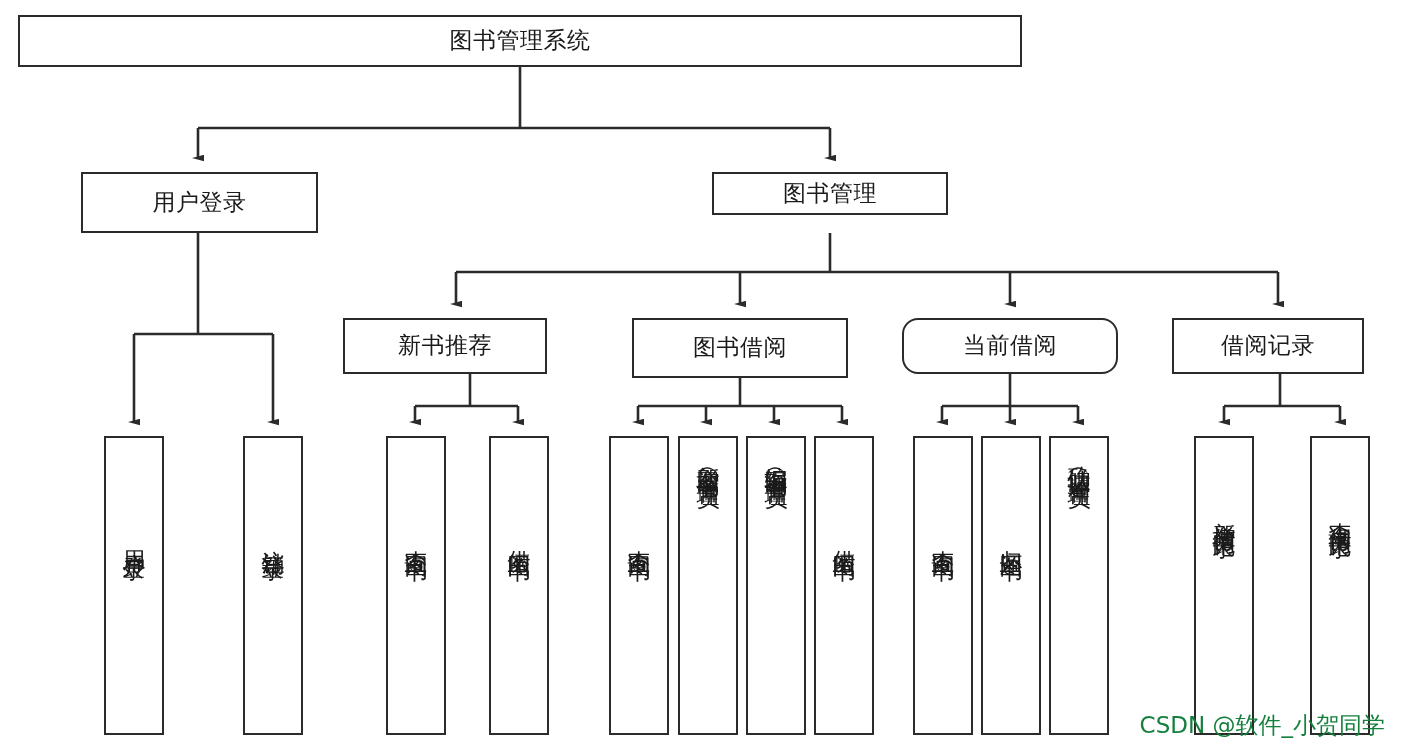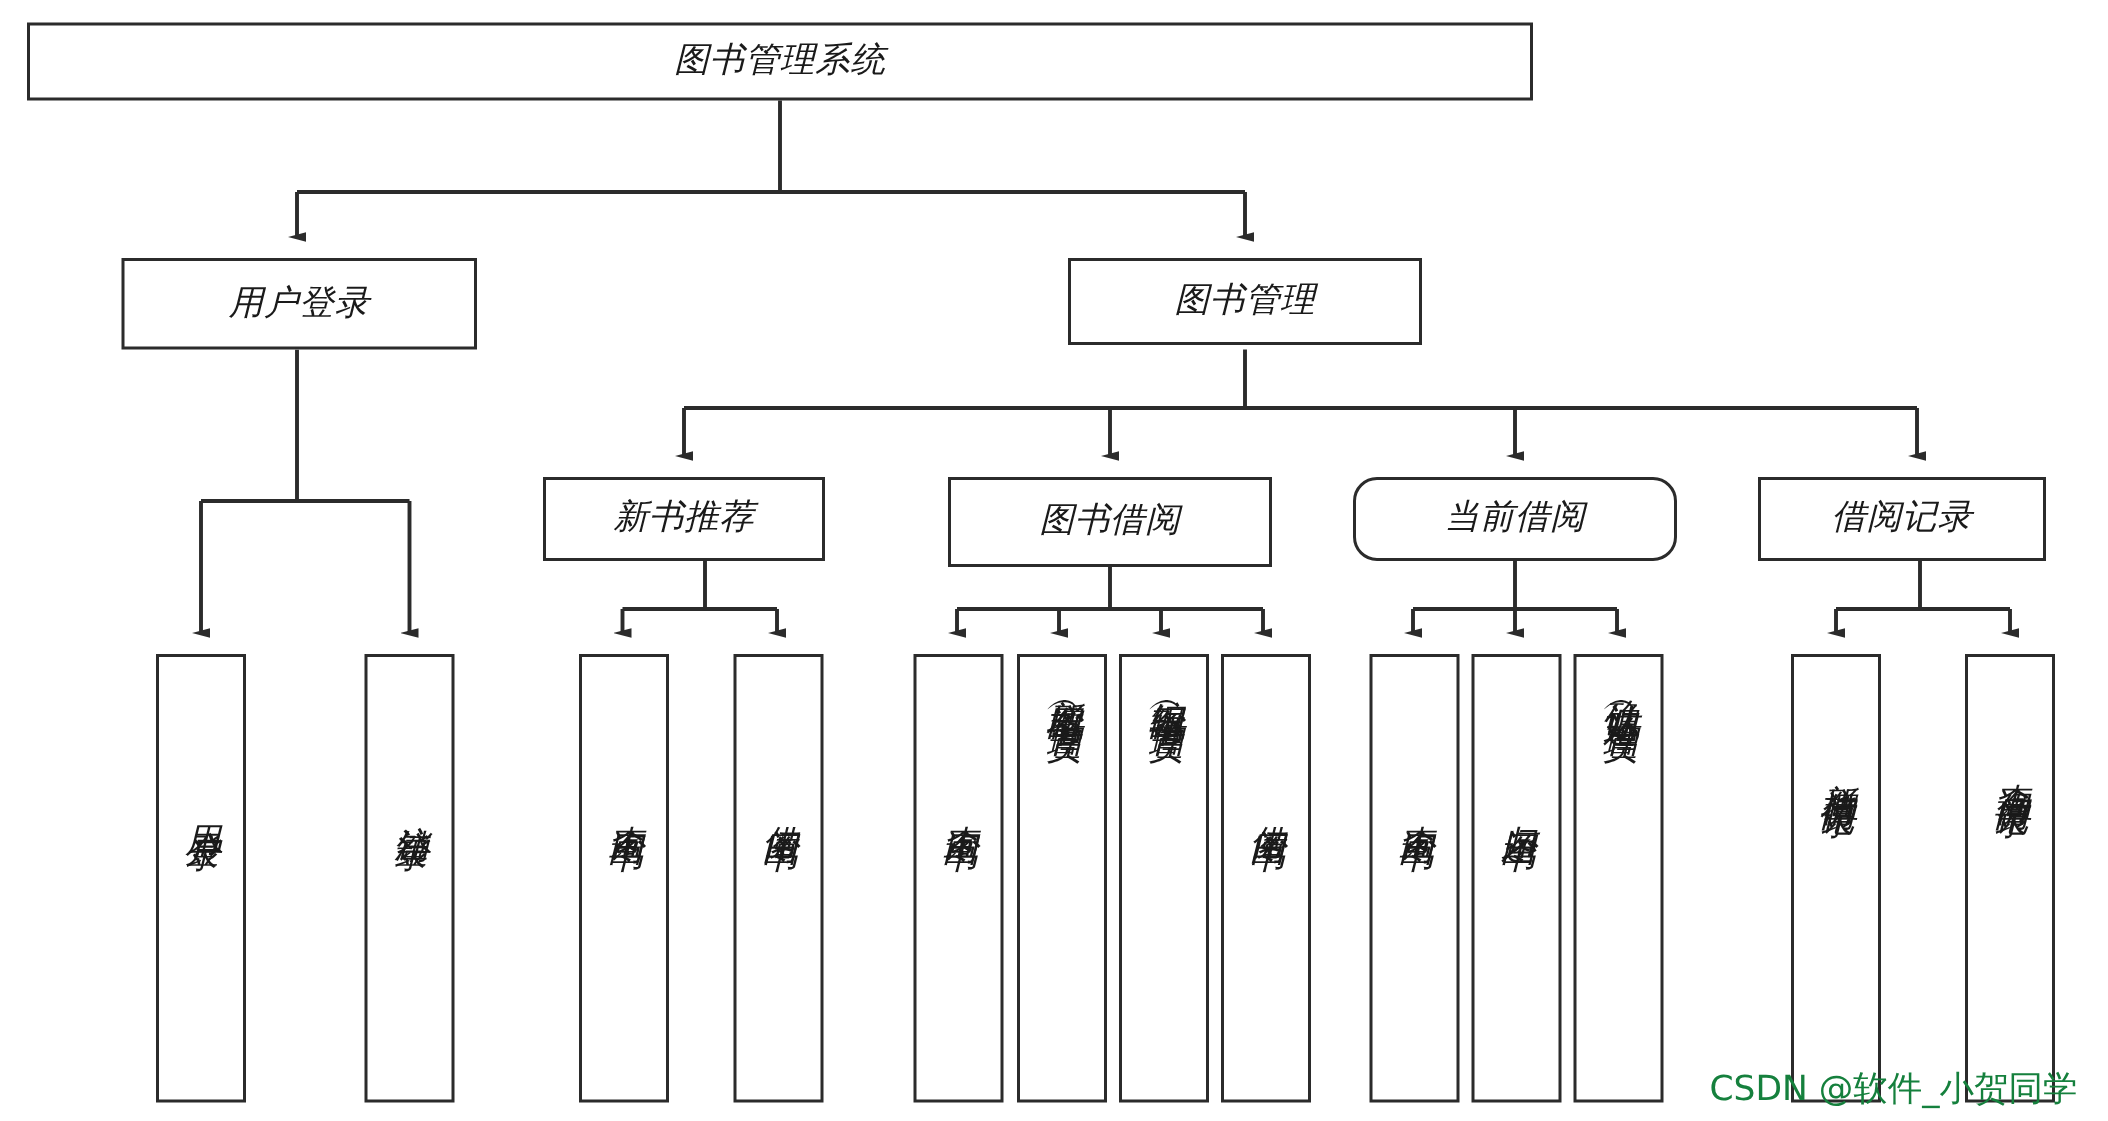--- a/index.html
+++ b/index.html
@@ -33,21 +33,20 @@
     display: flex;
     align-items: center;
     justify-content: center;
     color: #1a1a1a;
   }
   .node .node-label {
     display: block;
     text-align: center;
     line-height: 1.18;
     white-space: nowrap;
-    font-style: italic;
   }
   .node.horizontal .node-label {
     font-size: 23px;
     letter-spacing: 0.5px;
   }
   .node.root .node-label {
     font-size: 23px;
     letter-spacing: 0.5px;
   }
   .node.vertical {
@@ -141,25 +140,25 @@
     </g>
   </svg>
 
   <div class="node root horizontal" style="left:18px; top:15px; width:1004px; height:52px;">
     <span class="node-label">图书管理系统</span>
   </div>
 
   <div class="node horizontal" style="left:81px; top:172px; width:237px; height:61px;">
     <span class="node-label">用户登录</span>
   </div>
-  <div class="node horizontal" style="left:712px; top:172px; width:236px; height:58px;">
+  <div class="node horizontal" style="left:712px; top:172px; width:236px; height:43px;">
     <span class="node-label">图书管理</span>
   </div>
 
-  <div class="node horizontal" style="left:362px; top:318px; width:188px; height:56px;">
+  <div class="node horizontal" style="left:343px; top:318px; width:204px; height:56px;">
     <span class="node-label">新书推荐</span>
   </div>
   <div class="node horizontal" style="left:632px; top:318px; width:216px; height:60px;">
     <span class="node-label">图书借阅</span>
   </div>
   <div class="node horizontal" style="left:902px; top:318px; width:216px; height:56px;border-radius:16px;">
     <span class="node-label">当前借阅</span>
   </div>
   <div class="node horizontal" style="left:1172px; top:318px; width:192px; height:56px;">
     <span class="node-label">借阅记录</span>

